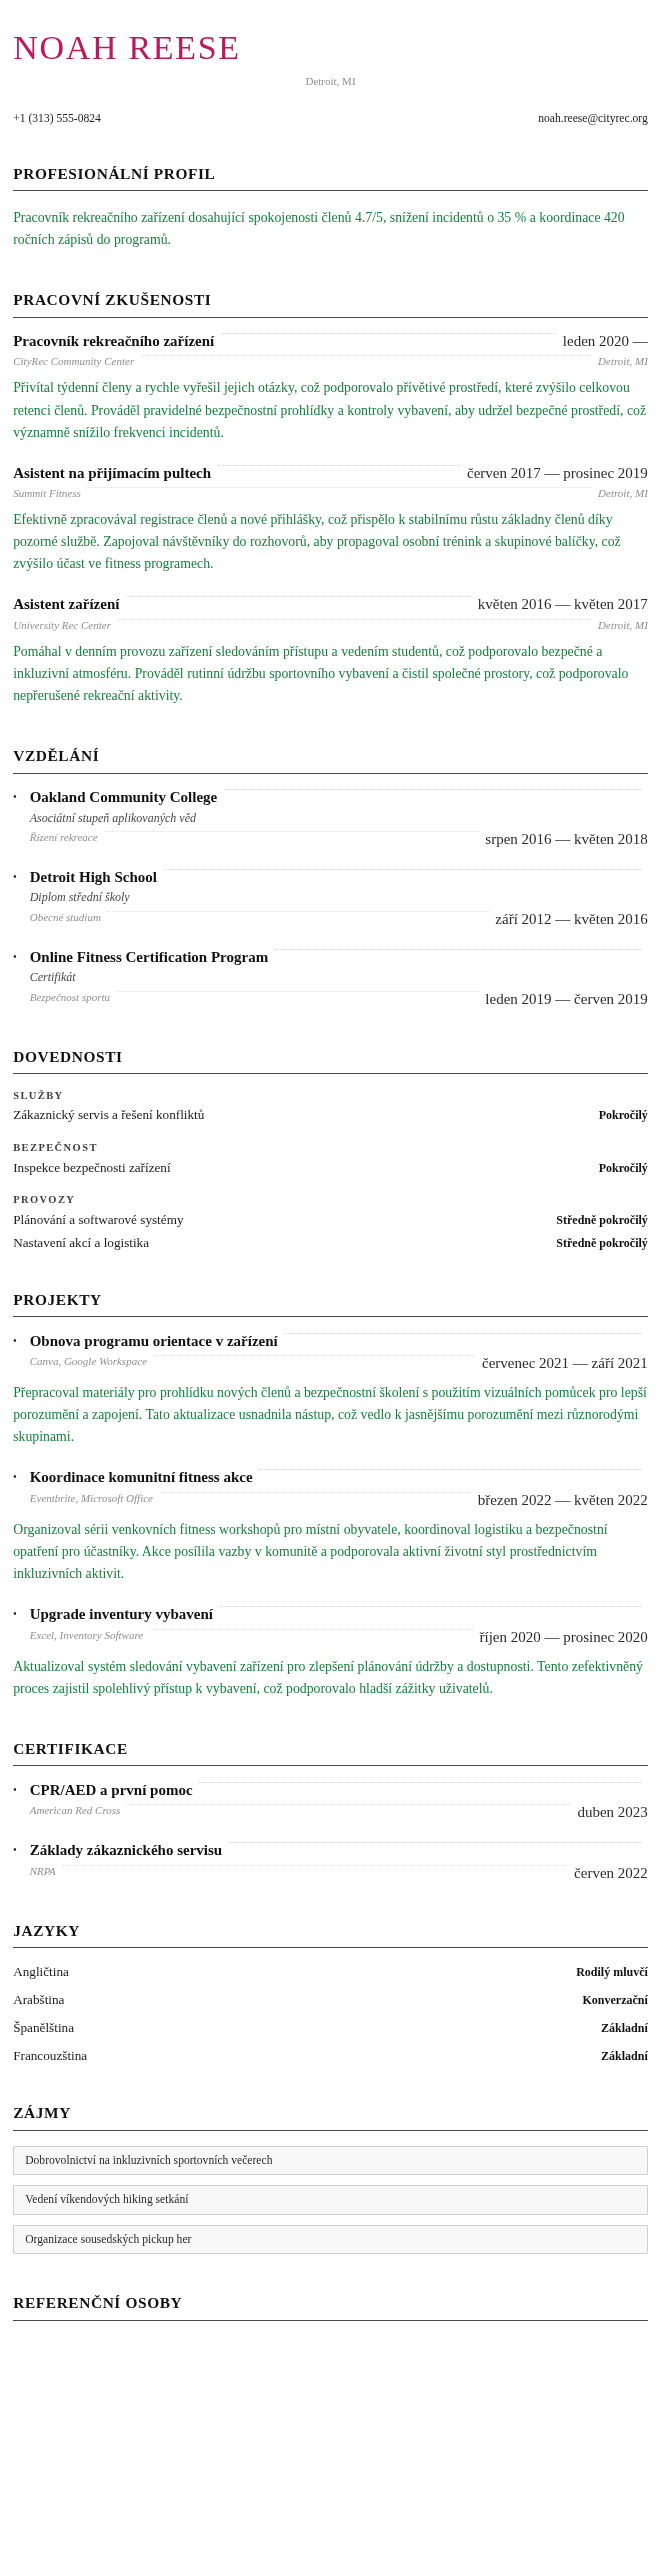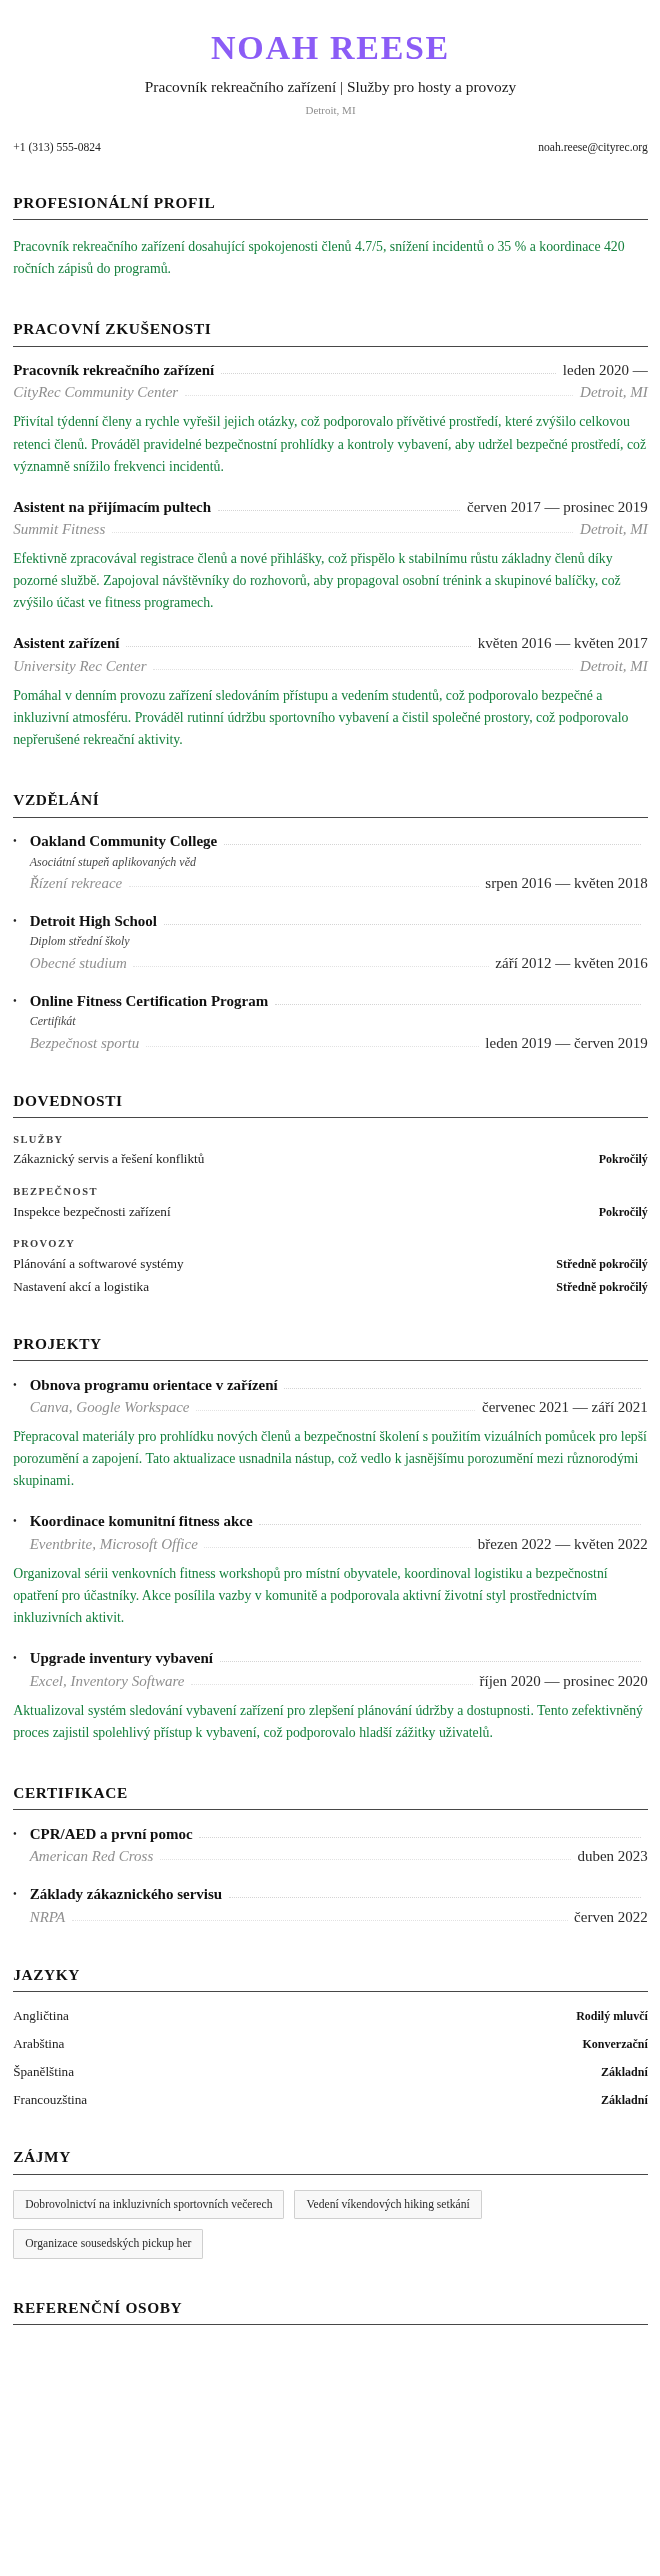--- a/index.html
+++ b/index.html
@@ -12,24 +12,23 @@
   }
   .page {
     width: 661px;
     min-height: 2576px;
     padding: 29px 13.2px 50px;
   }
 
   
   .name {
     font-size: 34px;
-    font-weight: bold;
-    text-align: center;
+    font-weight: normal;
     letter-spacing: 1.7px;
-    color: #8b5cf6;
+    color: #be185d;
   }
   .subtitle {
     font-size: 15.4px;
     text-align: center;
     margin-top: 11px;
     color: #1b1b1b;
   }
   .header-loc {
     font-size: 11px;
     text-align: center;
@@ -58,21 +57,21 @@
   .sec-body { margin-top: 15.4px; }
 
   .body-text {
     font-size: 13.8px;
     line-height: 1.6;
     color: #15803d;
   }
 
   
   .entry + .entry { margin-top: 21px; }
-  .row { display: flex; align-items: flex-end; }
+  .row { display: flex; align-items: flex-start; }
   .row.sub { margin-top: 5.5px; }
   .entry-title {
     font-size: 15px;
     font-weight: bold;
     color: #111;
     white-space: nowrap;
   }
   .bullet::before {
     content: "•";
     display: inline-block;
@@ -80,21 +79,21 @@
     font-size: 9.4px;
     vertical-align: 2.2px;
     color: #222;
   }
   .dates {
     font-size: 15px;
     color: #2b2b2b;
     white-space: nowrap;
   }
   .muted-italic {
-    font-size: 15px;
+    font-size: 11px;
     font-style: italic;
     color: #8f8f8f;
     white-space: nowrap;
   }
   .degree {
     font-size: 12px;
     font-style: italic;
     color: #474747;
     margin-top: 4.4px;
     padding-left: 16.5px;
@@ -125,20 +124,21 @@
   }
   .skill-name, .lang-name { font-size: 13.2px; color: #1b1b1b; }
   .skill-level, .lang-level { font-size: 12px; font-weight: bold; color: #111; }
   .lang-row + .lang-row { margin-top: 12px; }
 
   
   .tags {
     display: flex;
     flex-wrap: wrap;
     gap: 10px;
+    flex-direction: column;
   }
   .tag {
     border: 0.6px solid #cfcfcf;
     background: #f8f8f8;
     border-radius: 1.1px;
     padding: 7.2px 11px;
     font-size: 11.6px;
     color: #2a2a2a;
     white-space: nowrap;
   }
@@ -154,21 +154,20 @@
   }
   .ref-row .leader { margin-bottom: 0; align-self: center; }
 </style>
 </head>
 <body>
 
 <div class="page">
 
   <header>
     <h1 class="name">NOAH REESE</h1>
-    <div class="subtitle">Pracovník rekreačního zařízení | Služby pro hosty a provozy</div>
     <div class="header-loc">Detroit, MI</div>
     <div class="contact-row">
       <span>+1 (313) 555-0824</span>
       <span>noah.reese@cityrec.org</span>
     </div>
   </header>
 
   <section class="section">
     <h2 class="sec-h">PROFESIONÁLNÍ PROFIL</h2>
     <div class="sec-body">

